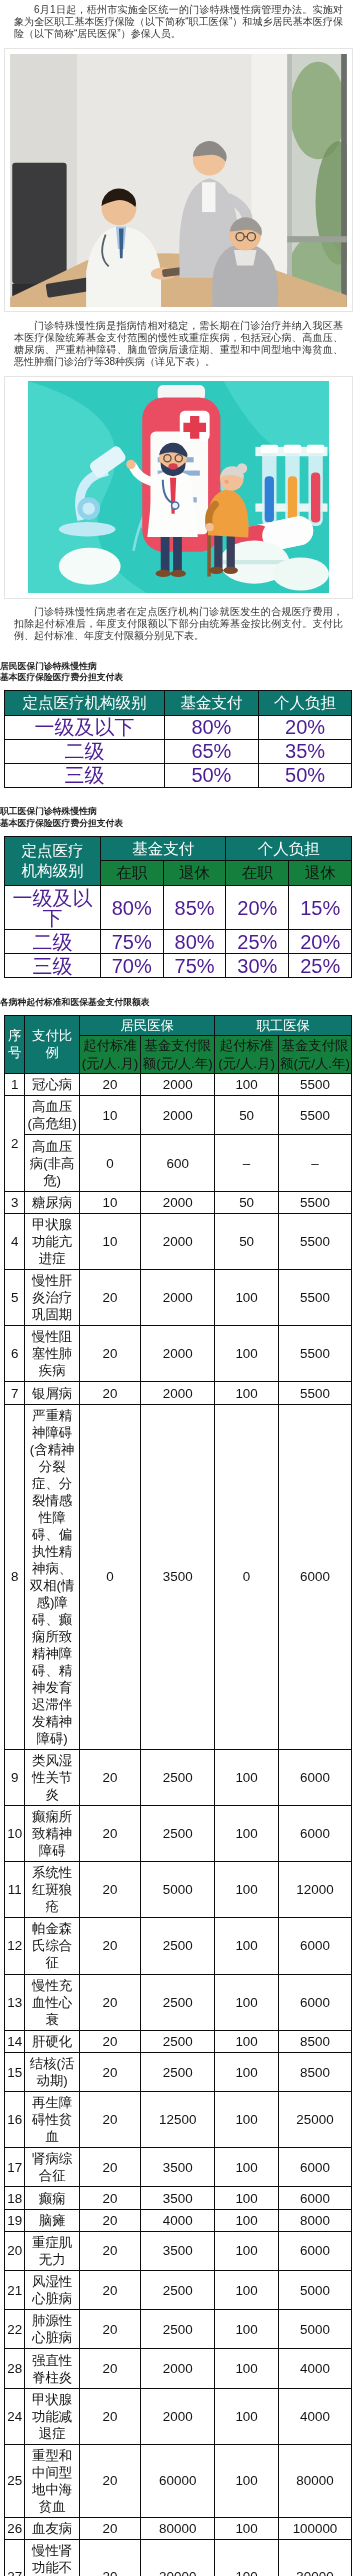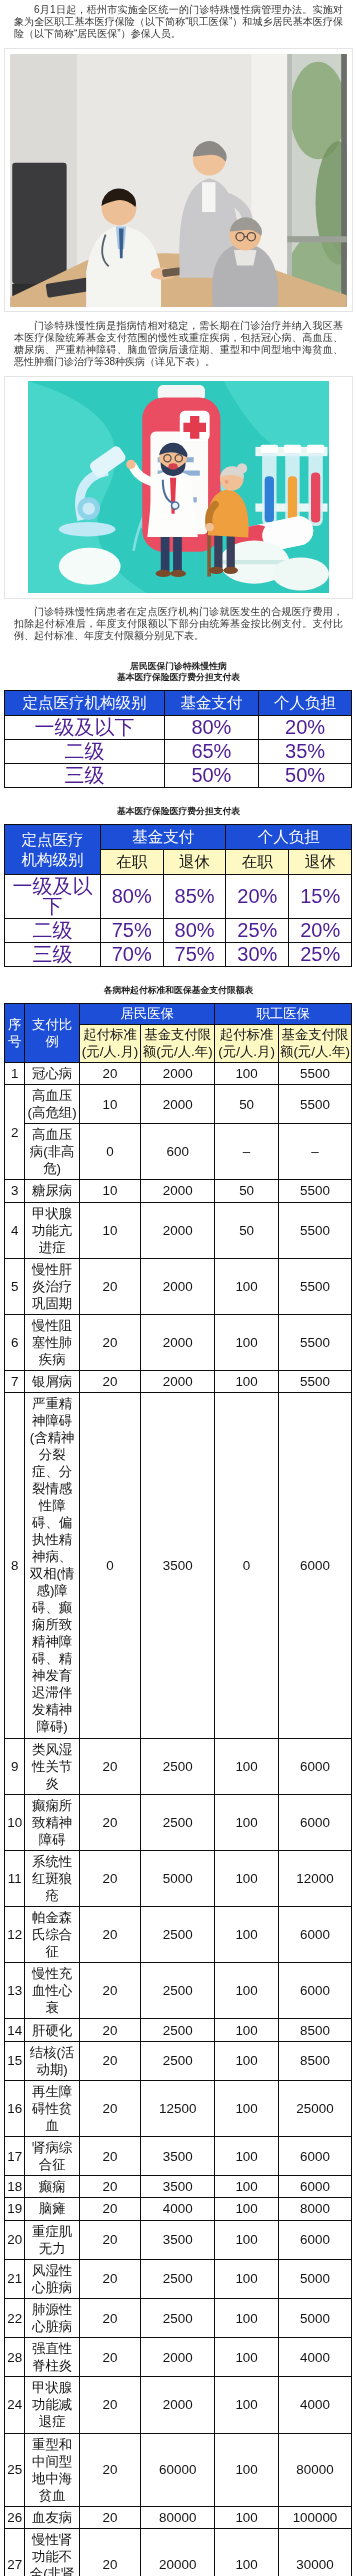--- a/index.html
+++ b/index.html
@@ -2,25 +2,25 @@
 <html style="font-size:8.2px"><head>
 <meta charset="utf-8">
 <style>
   html,body{margin:0;padding:0;background:#ffffff;}
   body{width:357px;font-family:"Liberation Sans",sans-serif;color:#333;}
   .para{font-size:10px;line-height:12px;margin:4.1px 14px 8.2px 14px;text-indent:2em;color:#333;text-align:justify;}
   .figure{border:0.5px solid #e4e4e4;margin:7.2px 4.1px;padding:4.6px;background:#fff;}
   .figure svg{display:block;}
   .photo-svg{width:337px;height:253px;}
   .illu-svg{width:301px;height:212px;margin:0 auto;}
-  .tbl-title{text-align:center;font-weight:bold;font-size:8.8px;line-height:11.3px;color:#1d1d1d;margin:18.5px 0 6.7px 0;}
+  .tbl-title{text-align:left;font-weight:bold;font-size:8.8px;line-height:11.3px;color:#1d1d1d;margin:18.5px 0 6.7px 0;}
   table{border-collapse:collapse;table-layout:fixed;width:348px;margin:0 4.1px;}
   th,td{border:1px solid #0d0d0d;text-align:center;vertical-align:middle;overflow:hidden;}
-  .hd{background:#1d4ed8;color:#ffffff;font-weight:normal;}
-  .sub{background:#fef9c3;color:#141414;font-weight:normal;}
+  .hd{background:#0f766e;color:#ffffff;font-weight:normal;}
+  .sub{background:#15803d;color:#141414;font-weight:normal;}
   .t12 th{font-size:15.5px;line-height:19.6px;padding:2.1px 1px;}
   .t12 td{font-size:20px;line-height:20px;padding:1.5px 1px;color:#4c1d95;}
   .t3 th{font-size:13.4px;line-height:17.5px;padding:1px 0.5px;}
   .t3 td{font-size:13.4px;line-height:17px;padding:2.1px 0.5px;color:#141414;}
   .prewrap{white-space:pre-line;margin-top:20px;}
 </style>
 </head>
 <body>
 
 <p class="para">6月1日起，梧州市实施全区统一的门诊特殊慢性病管理办法。实施对象为全区职工基本医疗保险（以下简称“职工医保”）和城乡居民基本医疗保险（以下简称“居民医保”）参保人员。</p>
@@ -210,20 +210,21 @@
     </tr>
     <tr>
       <td>三级</td>
       <td>50%</td>
       <td>50%</td>
     </tr>
   </tbody>
 </table>
 
 <div class="tbl-title">
+  <div>职工医保门诊特殊慢性病</div>
   <div>基本医疗保险医疗费分担支付表</div>
 </div>
 
 <table class="t12">
   <colgroup>
       <col style="width:27.6%">
       <col style="width:18.1%">
       <col style="width:18.1%">
       <col style="width:18.1%">
       <col style="width:18.1%">

